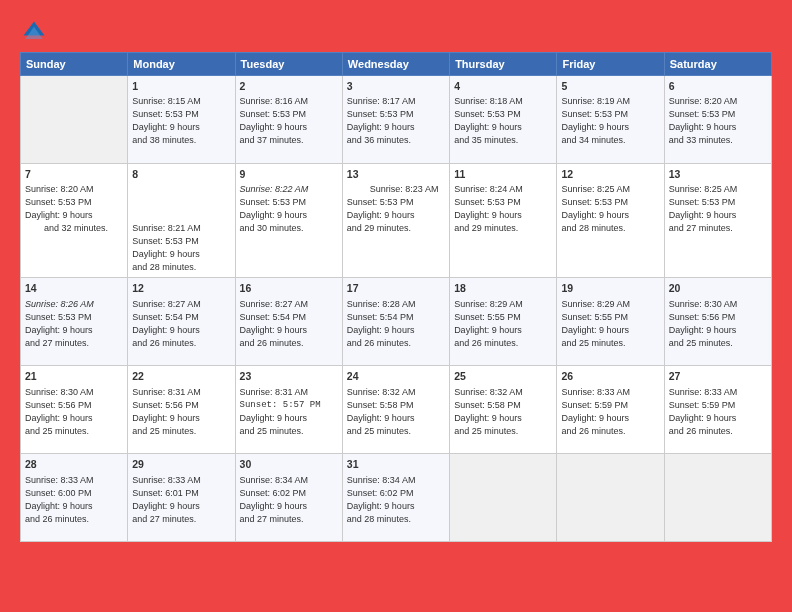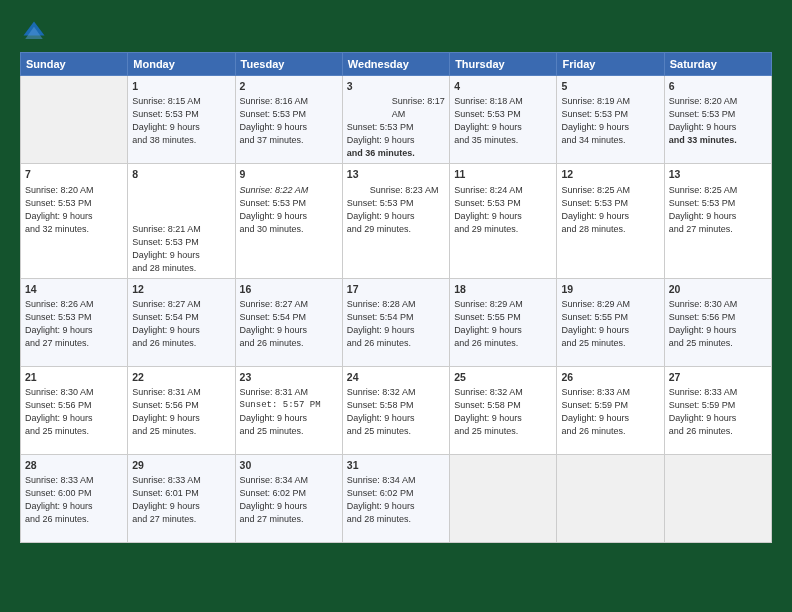--- a/index.html
+++ b/index.html
@@ -7,21 +7,21 @@
       font-family: Arial, sans-serif;
       background: #fff;
       width: 792px;
       height: 612px;
       overflow: hidden;
     }
     .page {
       width: 792px;
       height: 612px;
       padding: 18px 20px 14px 20px;
-      background: #14532d;
+      background: #ef4444;
     }
     .header-row {
       display: flex;
       justify-content: space-between;
       align-items: flex-start;
       margin-bottom: 6px;
     }
     .logo {
       display: flex;
       align-items: center;
@@ -146,54 +146,54 @@
           </td>
           <td>
             <span class="day-num">2</span>
             <span style="display: block;">Sunrise: 8:16 AM</span>
             <span style="display: block;">Sunset: 5:53 PM</span>
             <span style="display: block;">Daylight: 9 hours</span>
             <span style="display: block;">and 37 minutes.</span>
           </td>
           <td>
             <span class="day-num">3</span>
-            <span style="display: block; margin-left: 45px;">Sunrise: 8:17 AM</span>
-            <span style="display: block;">Sunset: 5:53 PM</span>
-            <span style="display: block;">Daylight: 9 hours</span>
-            <span style="display: block; font-weight: bold;">and 36 minutes.</span>
+            <span style="display: block;">Sunrise: 8:17 AM</span>
+            <span style="display: block;">Sunset: 5:53 PM</span>
+            <span style="display: block;">Daylight: 9 hours</span>
+            <span style="display: block;">and 36 minutes.</span>
           </td>
           <td>
             <span class="day-num">4</span>
             <span style="display: block;">Sunrise: 8:18 AM</span>
             <span style="display: block;">Sunset: 5:53 PM</span>
             <span style="display: block;">Daylight: 9 hours</span>
             <span style="display: block;">and 35 minutes.</span>
           </td>
           <td>
             <span class="day-num">5</span>
             <span style="display: block;">Sunrise: 8:19 AM</span>
             <span style="display: block;">Sunset: 5:53 PM</span>
             <span style="display: block;">Daylight: 9 hours</span>
             <span style="display: block;">and 34 minutes.</span>
           </td>
           <td>
             <span class="day-num">6</span>
             <span style="display: block;">Sunrise: 8:20 AM</span>
             <span style="display: block;">Sunset: 5:53 PM</span>
             <span style="display: block;">Daylight: 9 hours</span>
-            <span style="display: block; font-weight: bold;">and 33 minutes.</span>
+            <span style="display: block;">and 33 minutes.</span>
           </td>
         </tr>
         <tr>
           <td>
             <span class="day-num">7</span>
             <span style="display: block;">Sunrise: 8:20 AM</span>
             <span style="display: block;">Sunset: 5:53 PM</span>
             <span style="display: block;">Daylight: 9 hours</span>
-            <span style="display: block;">and 32 minutes.</span>
+            <span style="display: block; margin-left: 19px;">and 32 minutes.</span>
           </td>
           <td>
             <span class="day-num">8</span>
             <span style="display: block; margin-top: 40px;">Sunrise: 8:21 AM</span>
             <span style="display: block;">Sunset: 5:53 PM</span>
             <span style="display: block;">Daylight: 9 hours</span>
             <span style="display: block;">and 28 minutes.</span>
           </td>
           <td>
             <span class="day-num">9</span>
@@ -227,21 +227,21 @@
             <span class="day-num">13</span>
             <span style="display: block;">Sunrise: 8:25 AM</span>
             <span style="display: block;">Sunset: 5:53 PM</span>
             <span style="display: block;">Daylight: 9 hours</span>
             <span style="display: block;">and 27 minutes.</span>
           </td>
         </tr>
         <tr>
           <td>
             <span class="day-num">14</span>
-            <span style="display: block;">Sunrise: 8:26 AM</span>
+            <span style="display: block; font-style: italic;">Sunrise: 8:26 AM</span>
             <span style="display: block;">Sunset: 5:53 PM</span>
             <span style="display: block;">Daylight: 9 hours</span>
             <span style="display: block;">and 27 minutes.</span>
           </td>
           <td>
             <span class="day-num">12</span>
             <span style="display: block;">Sunrise: 8:27 AM</span>
             <span style="display: block;">Sunset: 5:54 PM</span>
             <span style="display: block;">Daylight: 9 hours</span>
             <span style="display: block;">and 26 minutes.</span>

